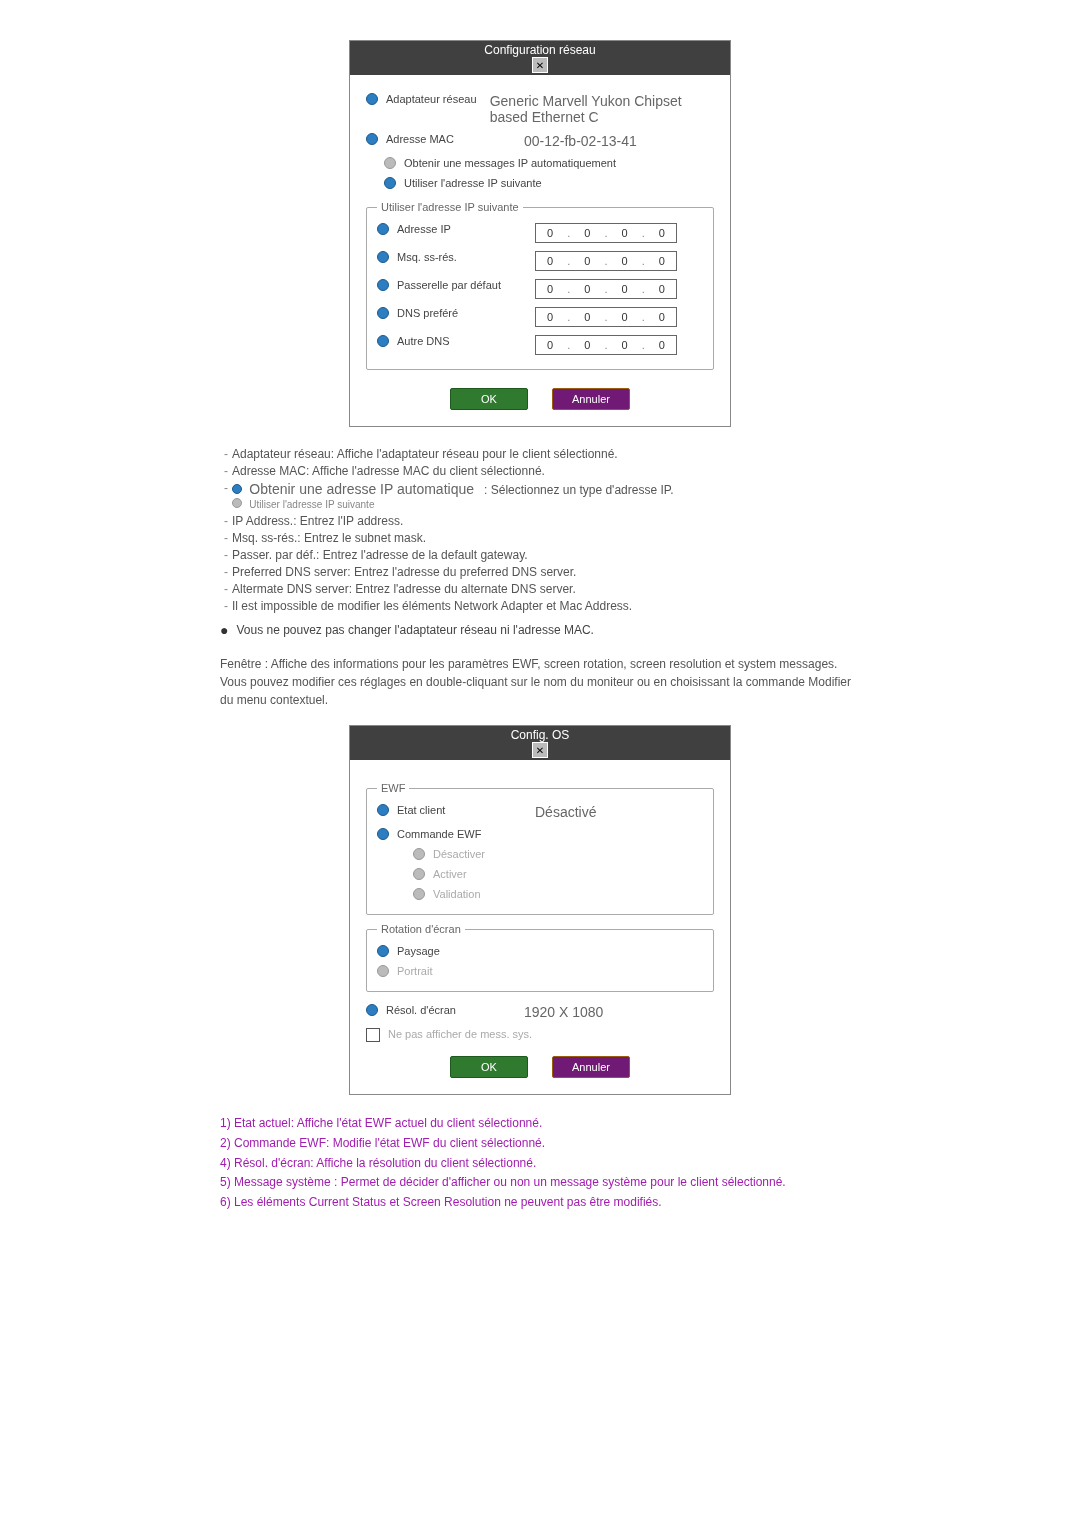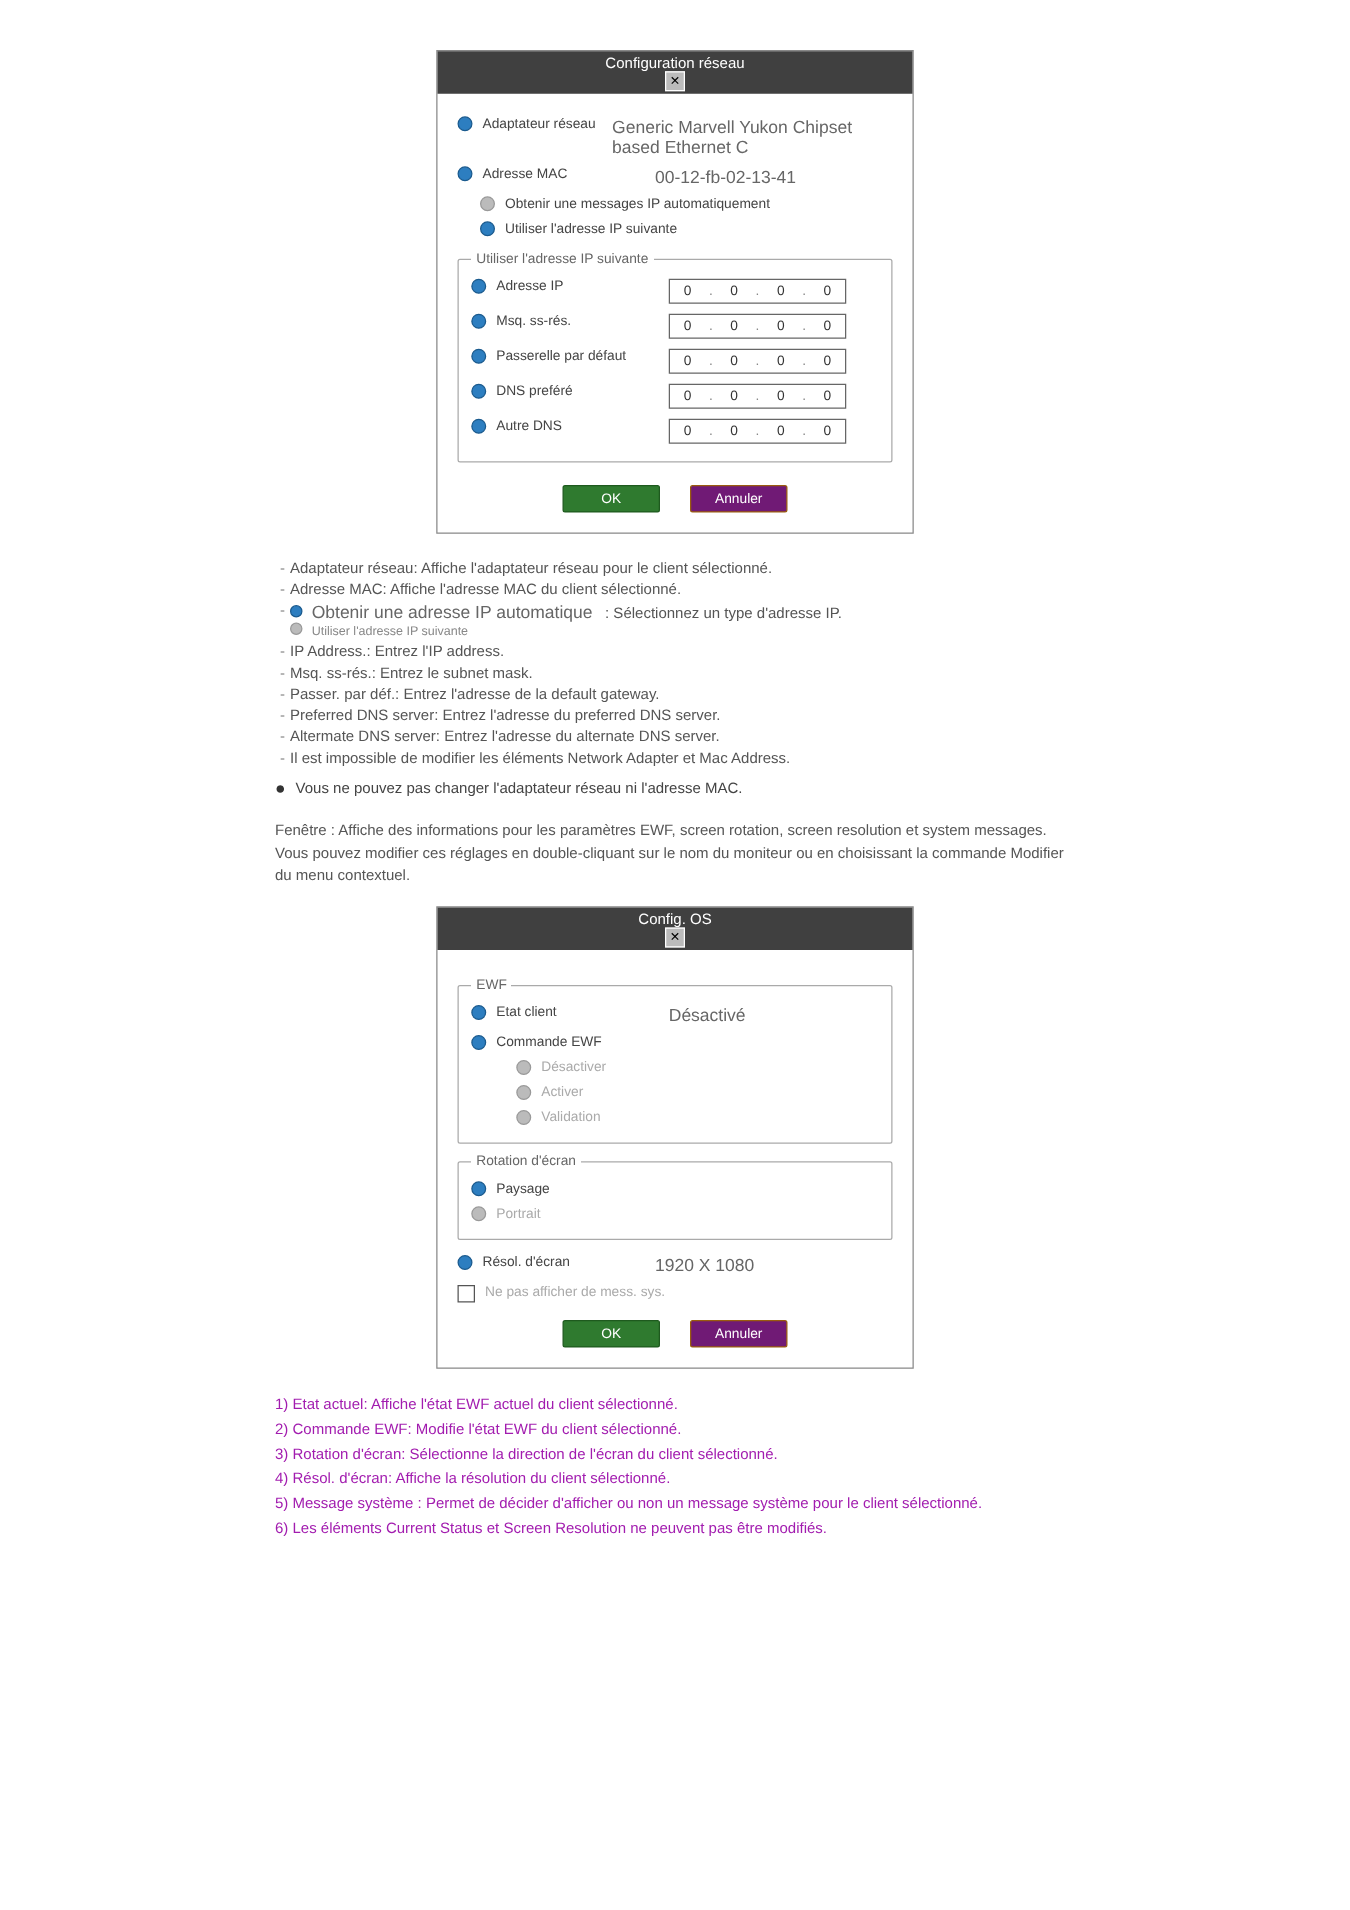--- a/index.html
+++ b/index.html
@@ -323,19 +323,18 @@
     <div class="dialog-buttons">
       <div class="btn green">OK</div>
       <div class="btn orange">Annuler</div>
     </div>
   </div>
 </div>
 
 <div class="num-list">
   <div>1) Etat actuel: Affiche l'état EWF actuel du client sélectionné.</div>
   <div>2) Commande EWF: Modifie l'état EWF du client sélectionné.</div>
-  <div>3) Rotation d'écran: Sélectionne la direction de l'écran du client sélectionné.</div>
   <div>4) Résol. d'écran: Affiche la résolution du client sélectionné.</div>
   <div>5) Message système : Permet de décider d'afficher ou non un message système pour le client sélectionné.</div>
   <div>6) Les éléments Current Status et Screen Resolution ne peuvent pas être modifiés.</div>
 </div>
 
 </div>
 
 </body></html>

